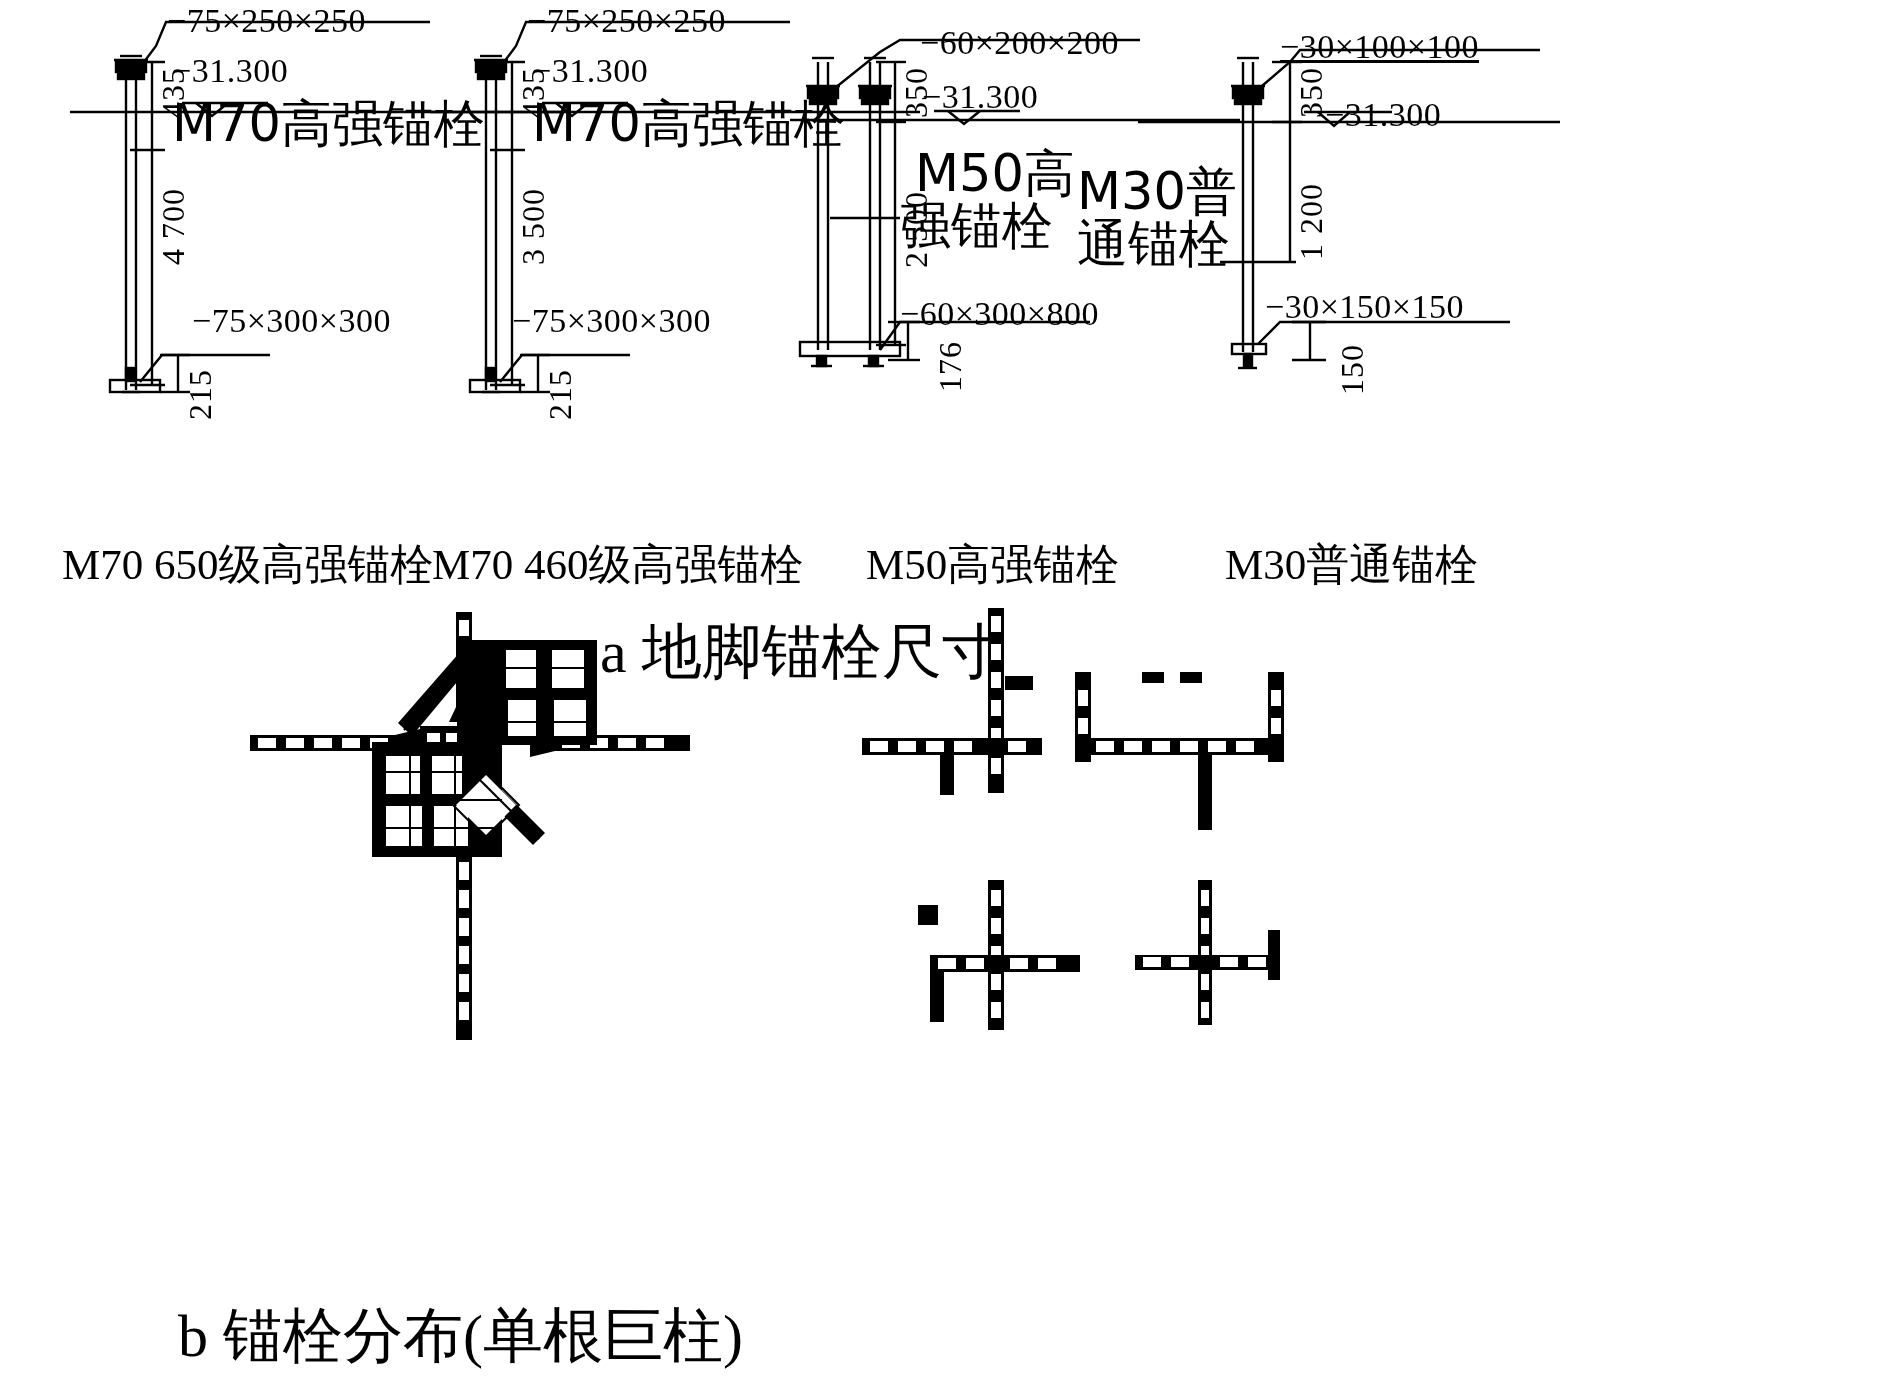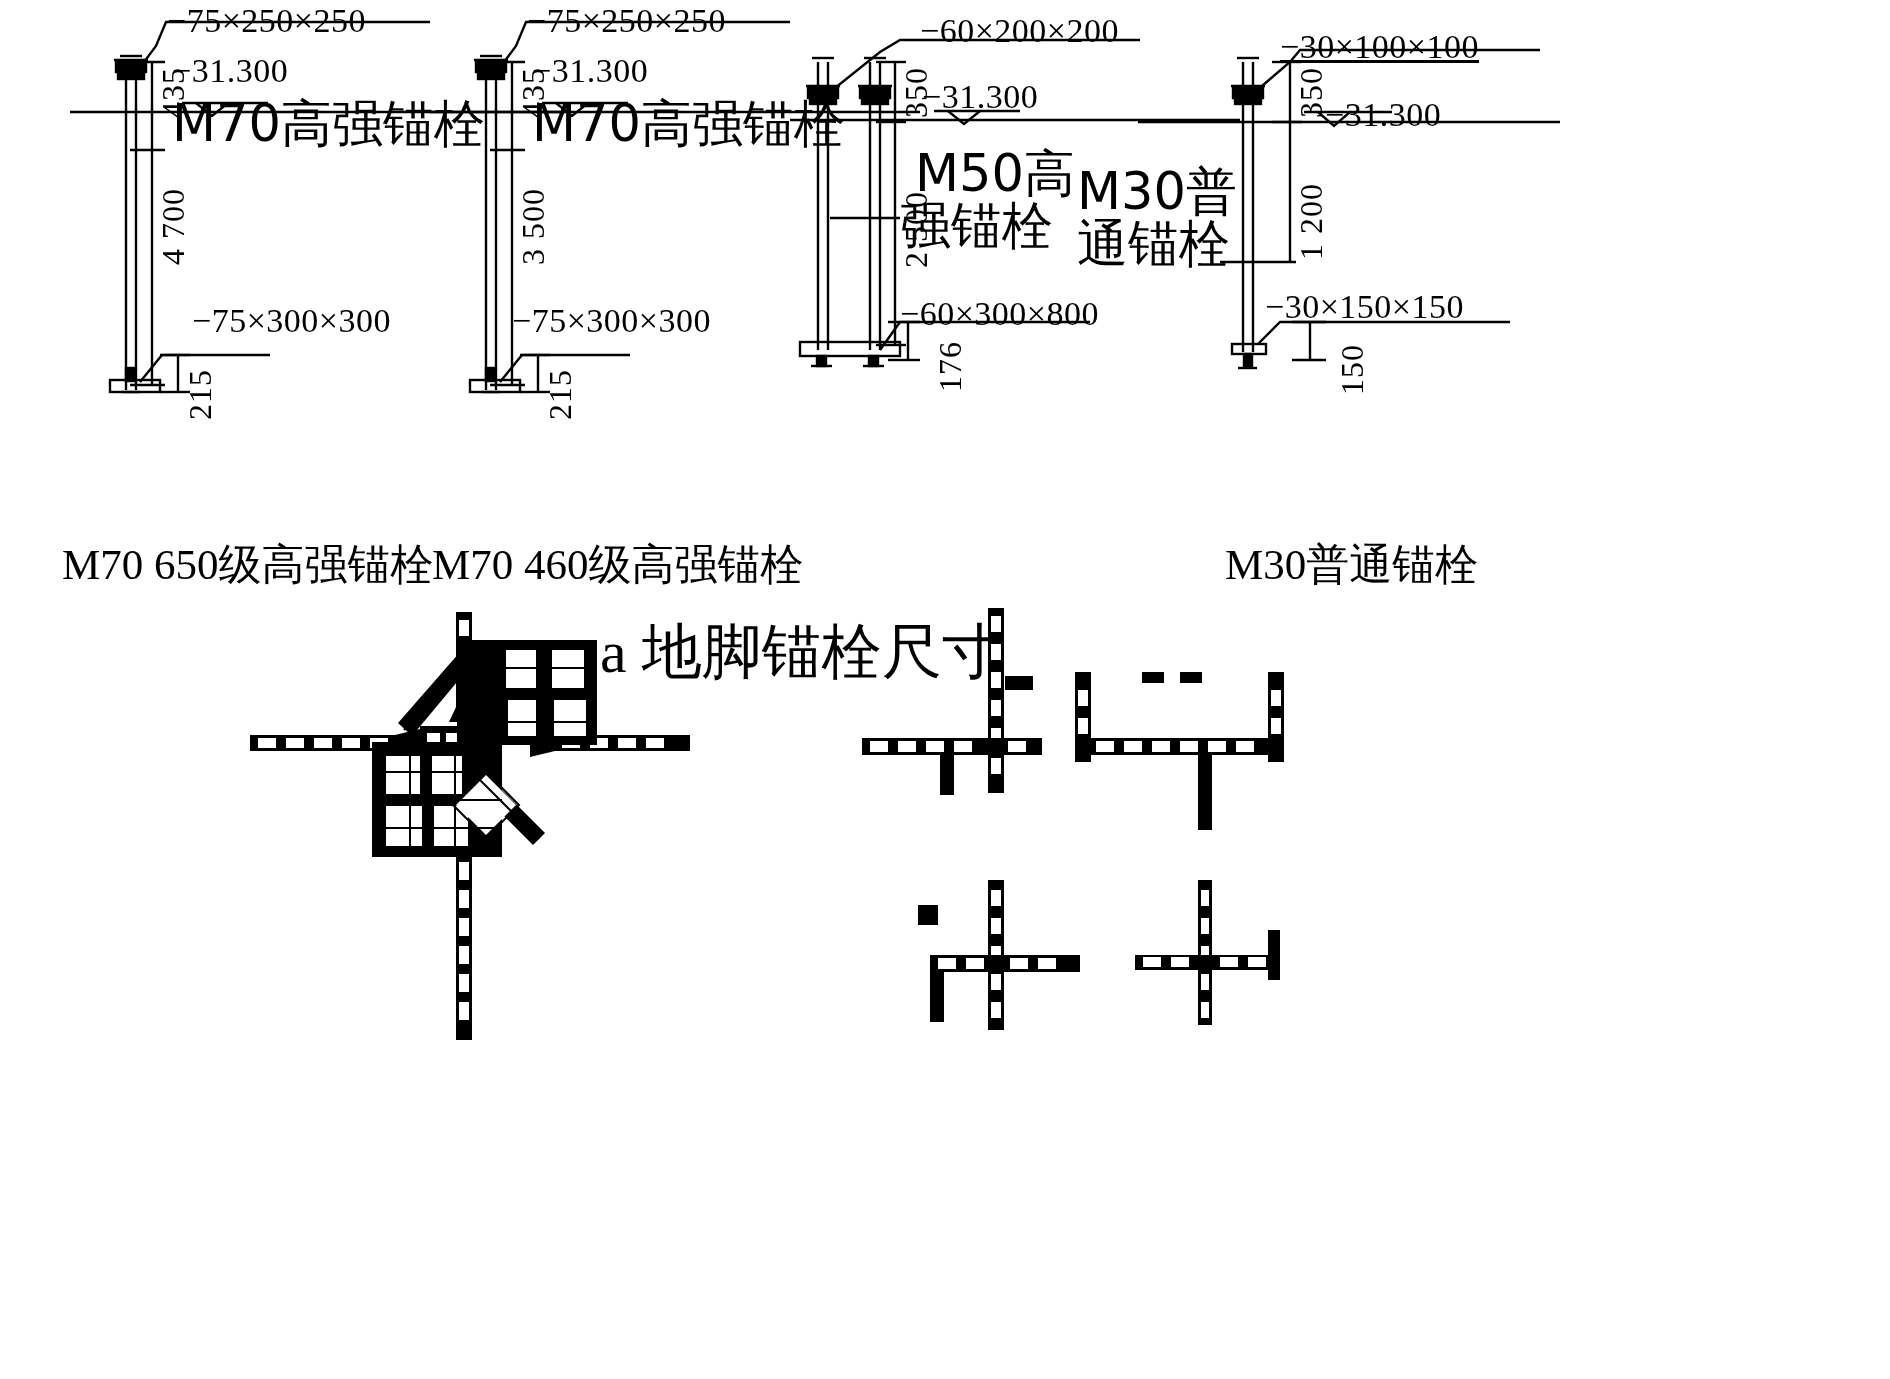--- a/index.html
+++ b/index.html
@@ -163,40 +163,41 @@
   <div class="vtxt dimv" style="left:182px;top:420px;">215</div>
 
   <div class="txt dim" style="left:527px;top:2px;">−75×250×250</div>
   <div class="txt dim" style="left:532px;top:52px;">−31.300</div>
   <div class="txt cnbig" style="left:532px;top:90px;">M70高强锚栓</div>
   <div class="vtxt dimv" style="left:515px;top:118px;">435</div>
   <div class="vtxt dimv" style="left:515px;top:265px;">3 500</div>
   <div class="txt dim" style="left:512px;top:302px;">−75×300×300</div>
   <div class="vtxt dimv" style="left:542px;top:420px;">215</div>
 
-  <div class="txt dim" style="left:920px;top:12px;text-align:right;">−60×200×200</div>
+  <div class="txt dim" style="left:920px;top:24px;text-align:right;">−60×200×200</div>
   <div class="txt dim" style="left:922px;top:78px;">−31.300</div>
   <div class="txt cnbig" style="left:915px;top:140px;">M50高</div>
   <div class="txt cnbig" style="left:900px;top:192px;">强锚栓</div>
   <div class="vtxt dimv" style="left:898px;top:118px;">350</div>
   <div class="vtxt dimv" style="left:898px;top:268px;">2 500</div>
   <div class="txt dim" style="left:900px;top:295px;">−60×300×800</div>
   <div class="vtxt dimv" style="left:932px;top:392px;">176</div>
 
   <div class="txt dim" style="left:1280px;top:28px;text-decoration:underline;">−30×100×100</div>
   <div class="txt dim" style="left:1325px;top:96px;">−31.300</div>
   <div class="txt cnbig" style="left:1077px;top:158px;text-align:right;">M30普</div>
   <div class="txt cnbig" style="left:1077px;top:210px;">通锚栓</div>
   <div class="vtxt dimv" style="left:1293px;top:118px;">350</div>
   <div class="vtxt dimv" style="left:1293px;top:260px;">1 200</div>
   <div class="txt dim" style="left:1265px;top:288px;">−30×150×150</div>
   <div class="vtxt dimv" style="left:1334px;top:395px;">150</div>
 
   <div class="txt cap" style="left:62px;top:536px;">M70 650级高强锚栓</div>
   <div class="txt cap" style="left:432px;top:536px;">M70 460级高强锚栓</div>
+  <div class="txt cap" style="left:866px;top:536px;">M50高强锚栓</div>
   <div class="txt cap" style="left:1225px;top:536px;">M30普通锚栓</div>
 
   <div class="txt capbig" style="left:600px;top:612px;">a  地脚锚栓尺寸</div>
 
   <svg class="fig" width="1890" height="1379">
     <g fill="#000" stroke="none">
 
       <rect x="250" y="735" width="145" height="16"></rect>
       <rect x="258" y="738" width="18" height="10" fill="#fff"></rect>
       <rect x="286" y="738" width="18" height="10" fill="#fff"></rect>
@@ -339,14 +340,15 @@
       <rect x="1201" y="1002" width="8" height="16" fill="#fff"></rect>
       <rect x="1135" y="955" width="140" height="15"></rect>
       <rect x="1143" y="957" width="18" height="10" fill="#fff"></rect>
       <rect x="1171" y="957" width="18" height="10" fill="#fff"></rect>
       <rect x="1220" y="957" width="18" height="10" fill="#fff"></rect>
       <rect x="1248" y="957" width="18" height="10" fill="#fff"></rect>
       <rect x="1268" y="930" width="12" height="50"></rect>
     </g>
   </svg>
 
+  <div class="txt capbig" style="left:178px;top:1296px;">b  锚栓分布(单根巨柱)</div>
 
 </div>
 
 </body></html>

